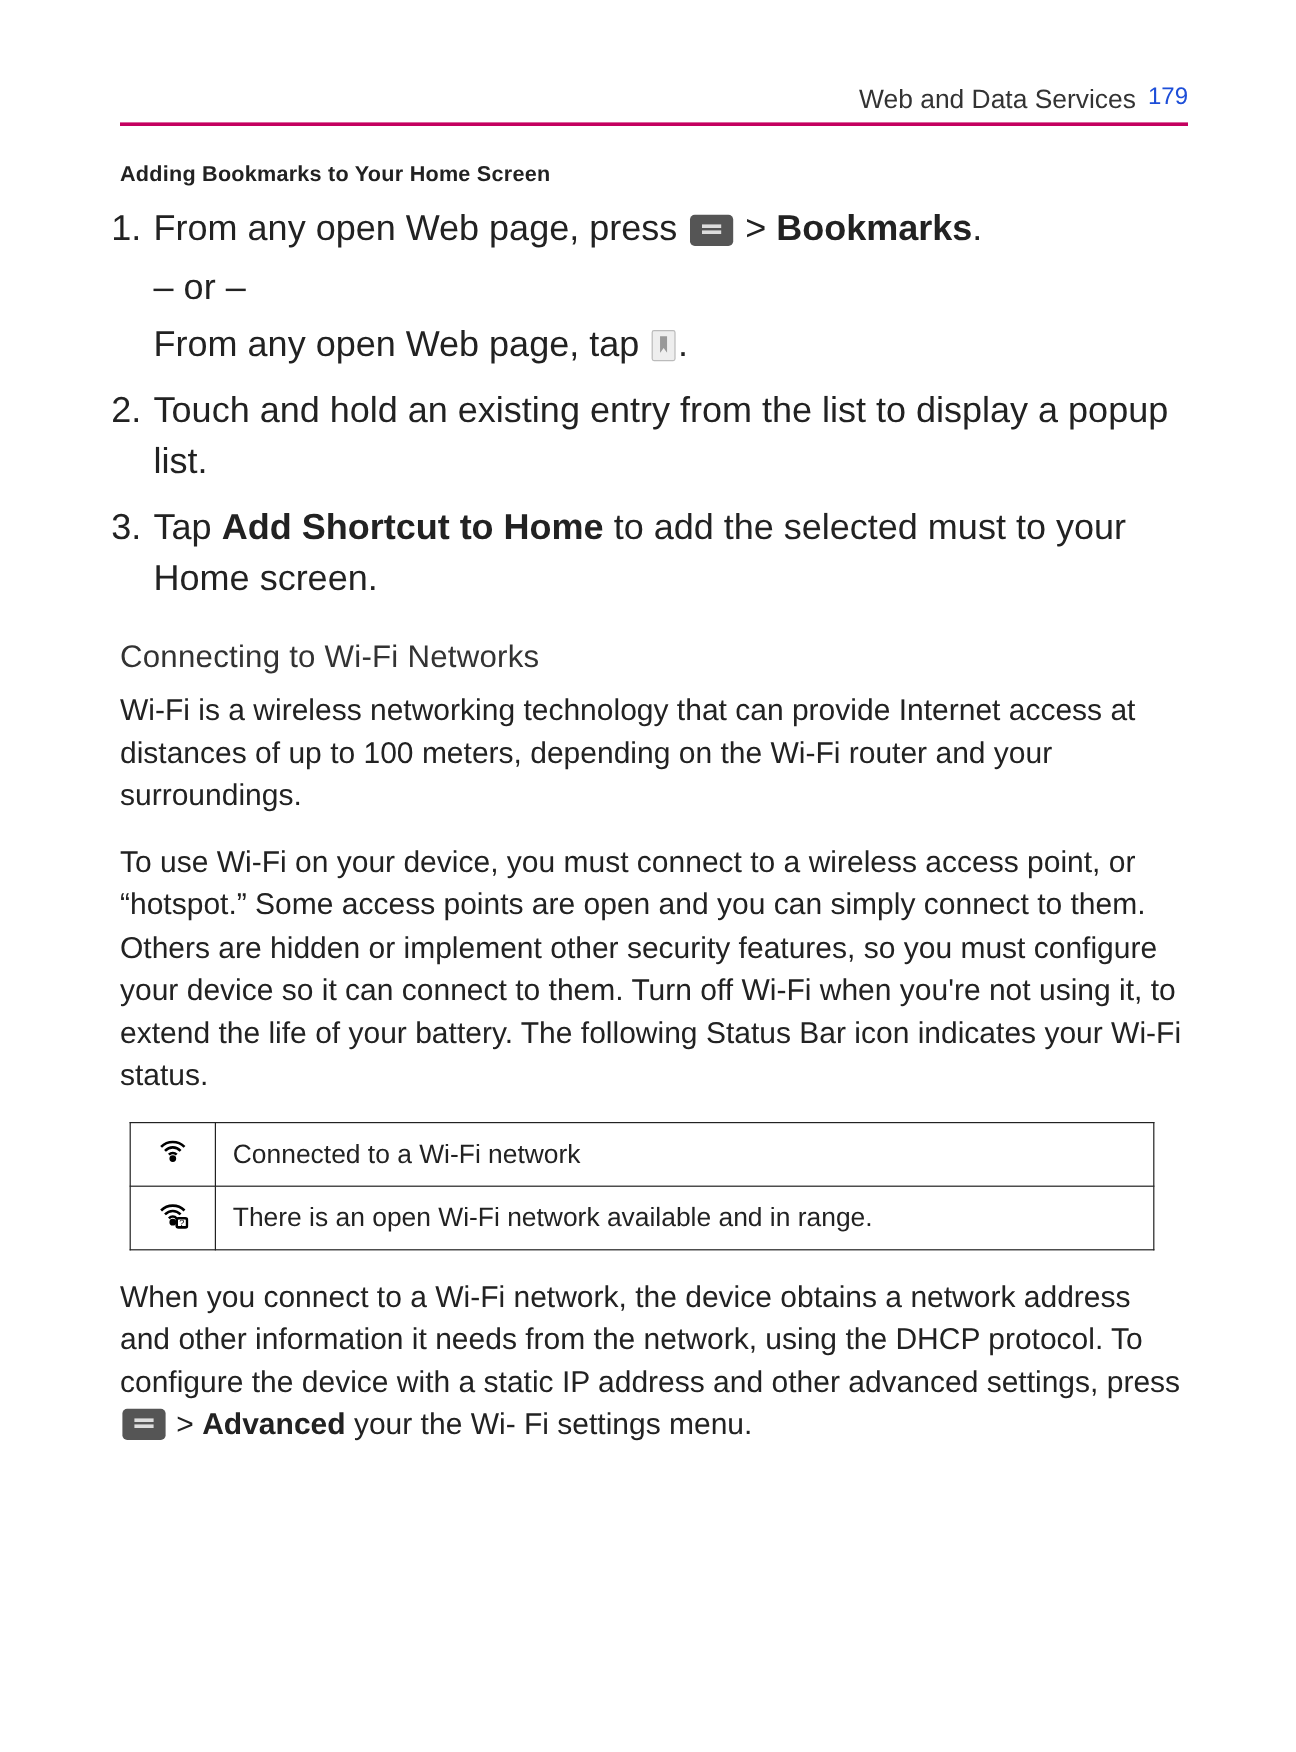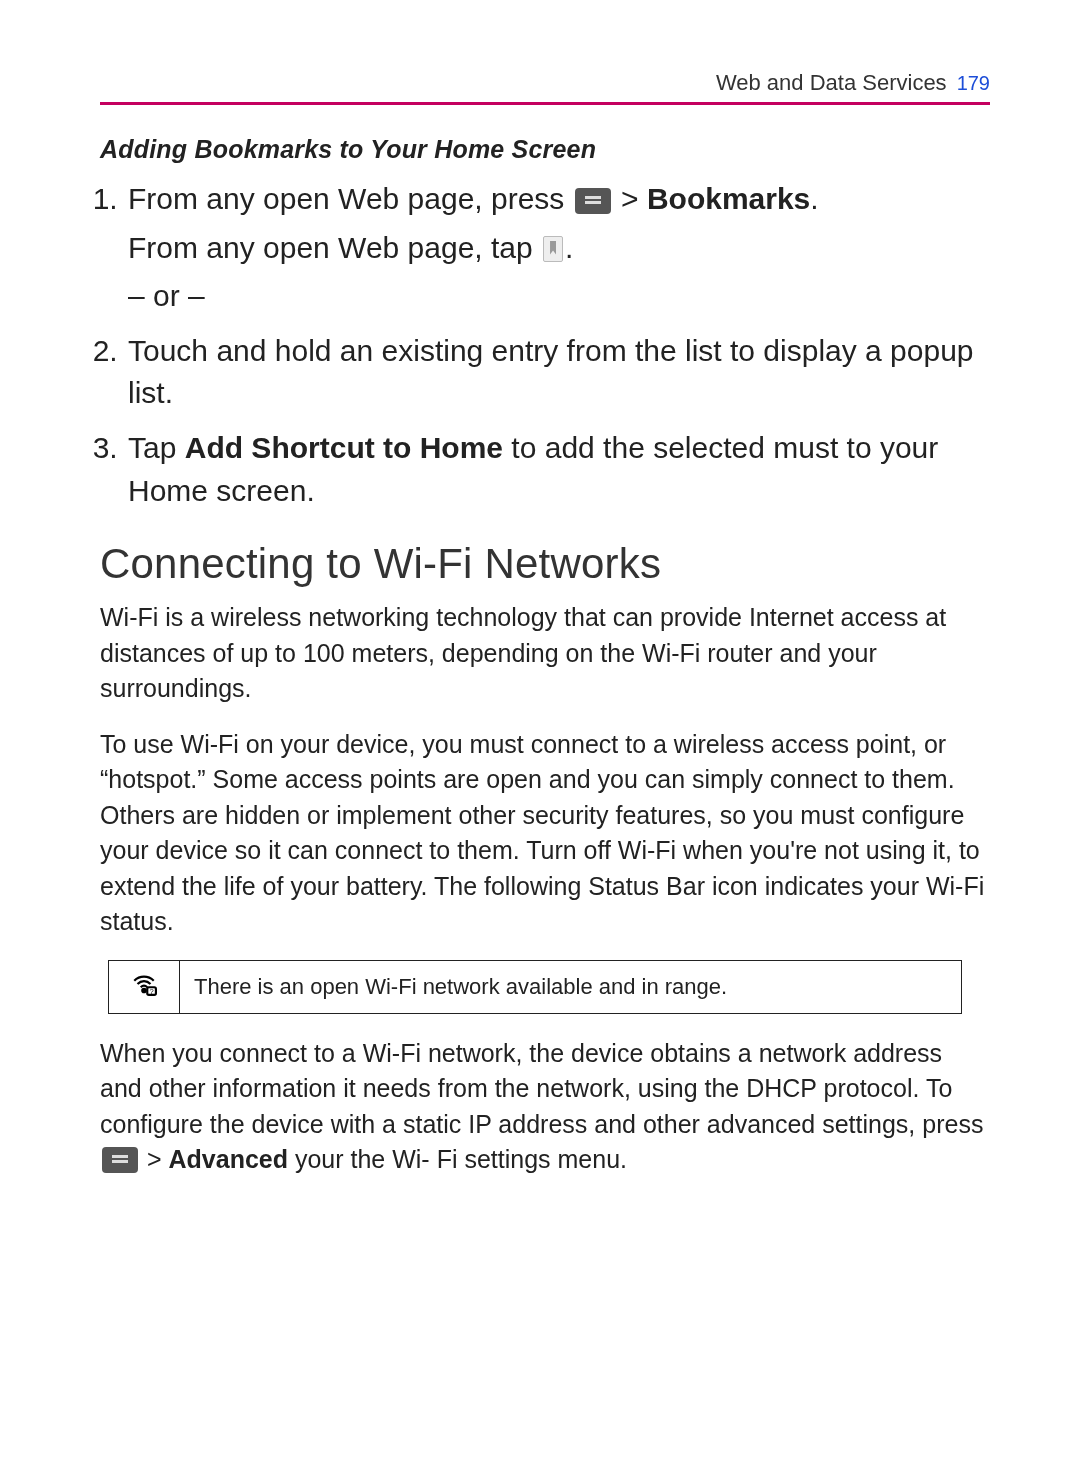--- a/index.html
+++ b/index.html
@@ -11,38 +11,37 @@
     width: 1080px;
   }
   .page {
     padding: 70px 90px 60px 100px;
     box-sizing: border-box;
     width: 100%;
   }
   .header {
     display: flex;
     justify-content: flex-end;
-    align-items: center;
+    align-items: flex-start;
     gap: 10px;
     font-size: 22px;
     color: #333;
     border-bottom: 3px solid #c4005f;
     padding-bottom: 6px;
     margin-bottom: 30px;
   }
   .header .num {
     color: #1d4ed8;
     font-size: 20px;
   }
   .subhead {
     font-weight: 700;
-    font-size: 25px;
+    font-size: 18px;
     margin: 0 0 14px 0;
     letter-spacing: 0.2px;
-    font-style: italic;
   }
   .ol {
     margin: 0 0 20px 0;
     padding: 0 0 0 26px;
     font-size: 30px;
     line-height: 1.42;
   }
   .ol li {
     margin-bottom: 12px;
     padding-left: 2px;
@@ -84,21 +83,21 @@
     margin: 0 2px;
   }
   .icon-menu::after {
     content: "";
     position: absolute;
     left: 10px; right: 10px; top: 8px; height: 3px;
     background: #ddd;
     box-shadow: 0 5px 0 #ddd;
   }
   h2.maintitle {
-    font-size: 42px;
+    font-size: 26px;
     font-weight: 400;
     color: #333;
     margin: 28px 0 12px 0;
     letter-spacing: 0.2px;
   }
   .para {
     font-size: 25px;
     line-height: 1.42;
     margin: 0 0 20px 0;
   }
@@ -127,38 +126,49 @@
   <div class="header">
     <span>Web and Data Services</span>
     <span class="num">179</span>
   </div>
 
   <div class="subhead">Adding Bookmarks to Your Home Screen</div>
 
   <ol class="ol">
     <li>
       <span>From any open Web page, press </span><span class="icon-menu"></span><span> &gt; </span><span class="bold">Bookmarks</span><span>.</span>
+      <span class="indent2">– or –</span>
       <span class="indent2">
         <span>From any open Web page, tap </span><span class="icon-bookmark"></span><span>.</span>
       </span>
-      <span class="indent2">– or –</span>
     </li>
     <li>Touch and hold an existing entry from the list to display a popup list.</li>
     <li>
       <span>Tap </span><span class="bold">Add Shortcut to Home</span><span> to add the selected must to your Home screen.</span>
     </li>
   </ol>
 
   <h2 class="maintitle">Connecting to Wi-Fi Networks</h2>
 
   <p class="para">Wi-Fi is a wireless networking technology that can provide Internet access at distances of up to 100 meters, depending on the Wi-Fi router and your surroundings.</p>
   <p class="para">To use Wi-Fi on your device, you must connect to a wireless access point, or “hotspot.” Some access points are open and you can simply connect to them. Others are hidden or implement other security features, so you must configure your device so it can connect to them. Turn off Wi-Fi when you're not using it, to extend the life of your battery. The following Status Bar icon indicates your Wi-Fi status.</p>
 
   <table class="icontable">
     <tbody>
+        <tr>
+      <td class="iconcell">
+        <svg class="wifi-svg" viewBox="0 0 24 24" fill="none" stroke="#000" stroke-width="2">
+          <path d="M3 9 C8 4 16 4 21 9"></path>
+          <path d="M6 12 C9.5 8.5 14.5 8.5 18 12"></path>
+          <path d="M9 15 C10.8 13.2 13.2 13.2 15 15"></path>
+          <circle cx="12" cy="18" r="1.6" fill="#000"></circle>
+        </svg>
+      </td>
+      <td>Connected to a Wi-Fi network</td>
+    </tr>
     <tr>
       <td class="iconcell">
         <svg class="wifi-svg" viewBox="0 0 24 24" fill="none" stroke="#000" stroke-width="2">
           <path d="M3 9 C8 4 16 4 21 9"></path>
           <path d="M6 12 C9.5 8.5 14.5 8.5 18 12"></path>
           <path d="M9 15 C10.8 13.2 13.2 13.2 15 15"></path>
           <circle cx="12" cy="18" r="1.6" fill="#000"></circle>
           <rect x="15" y="15" width="8" height="7" rx="1.5" fill="#fff" stroke="#000"></rect>
           <text x="19" y="21" font-size="7" text-anchor="middle" fill="#000" stroke="none">?</text>
         </svg>

